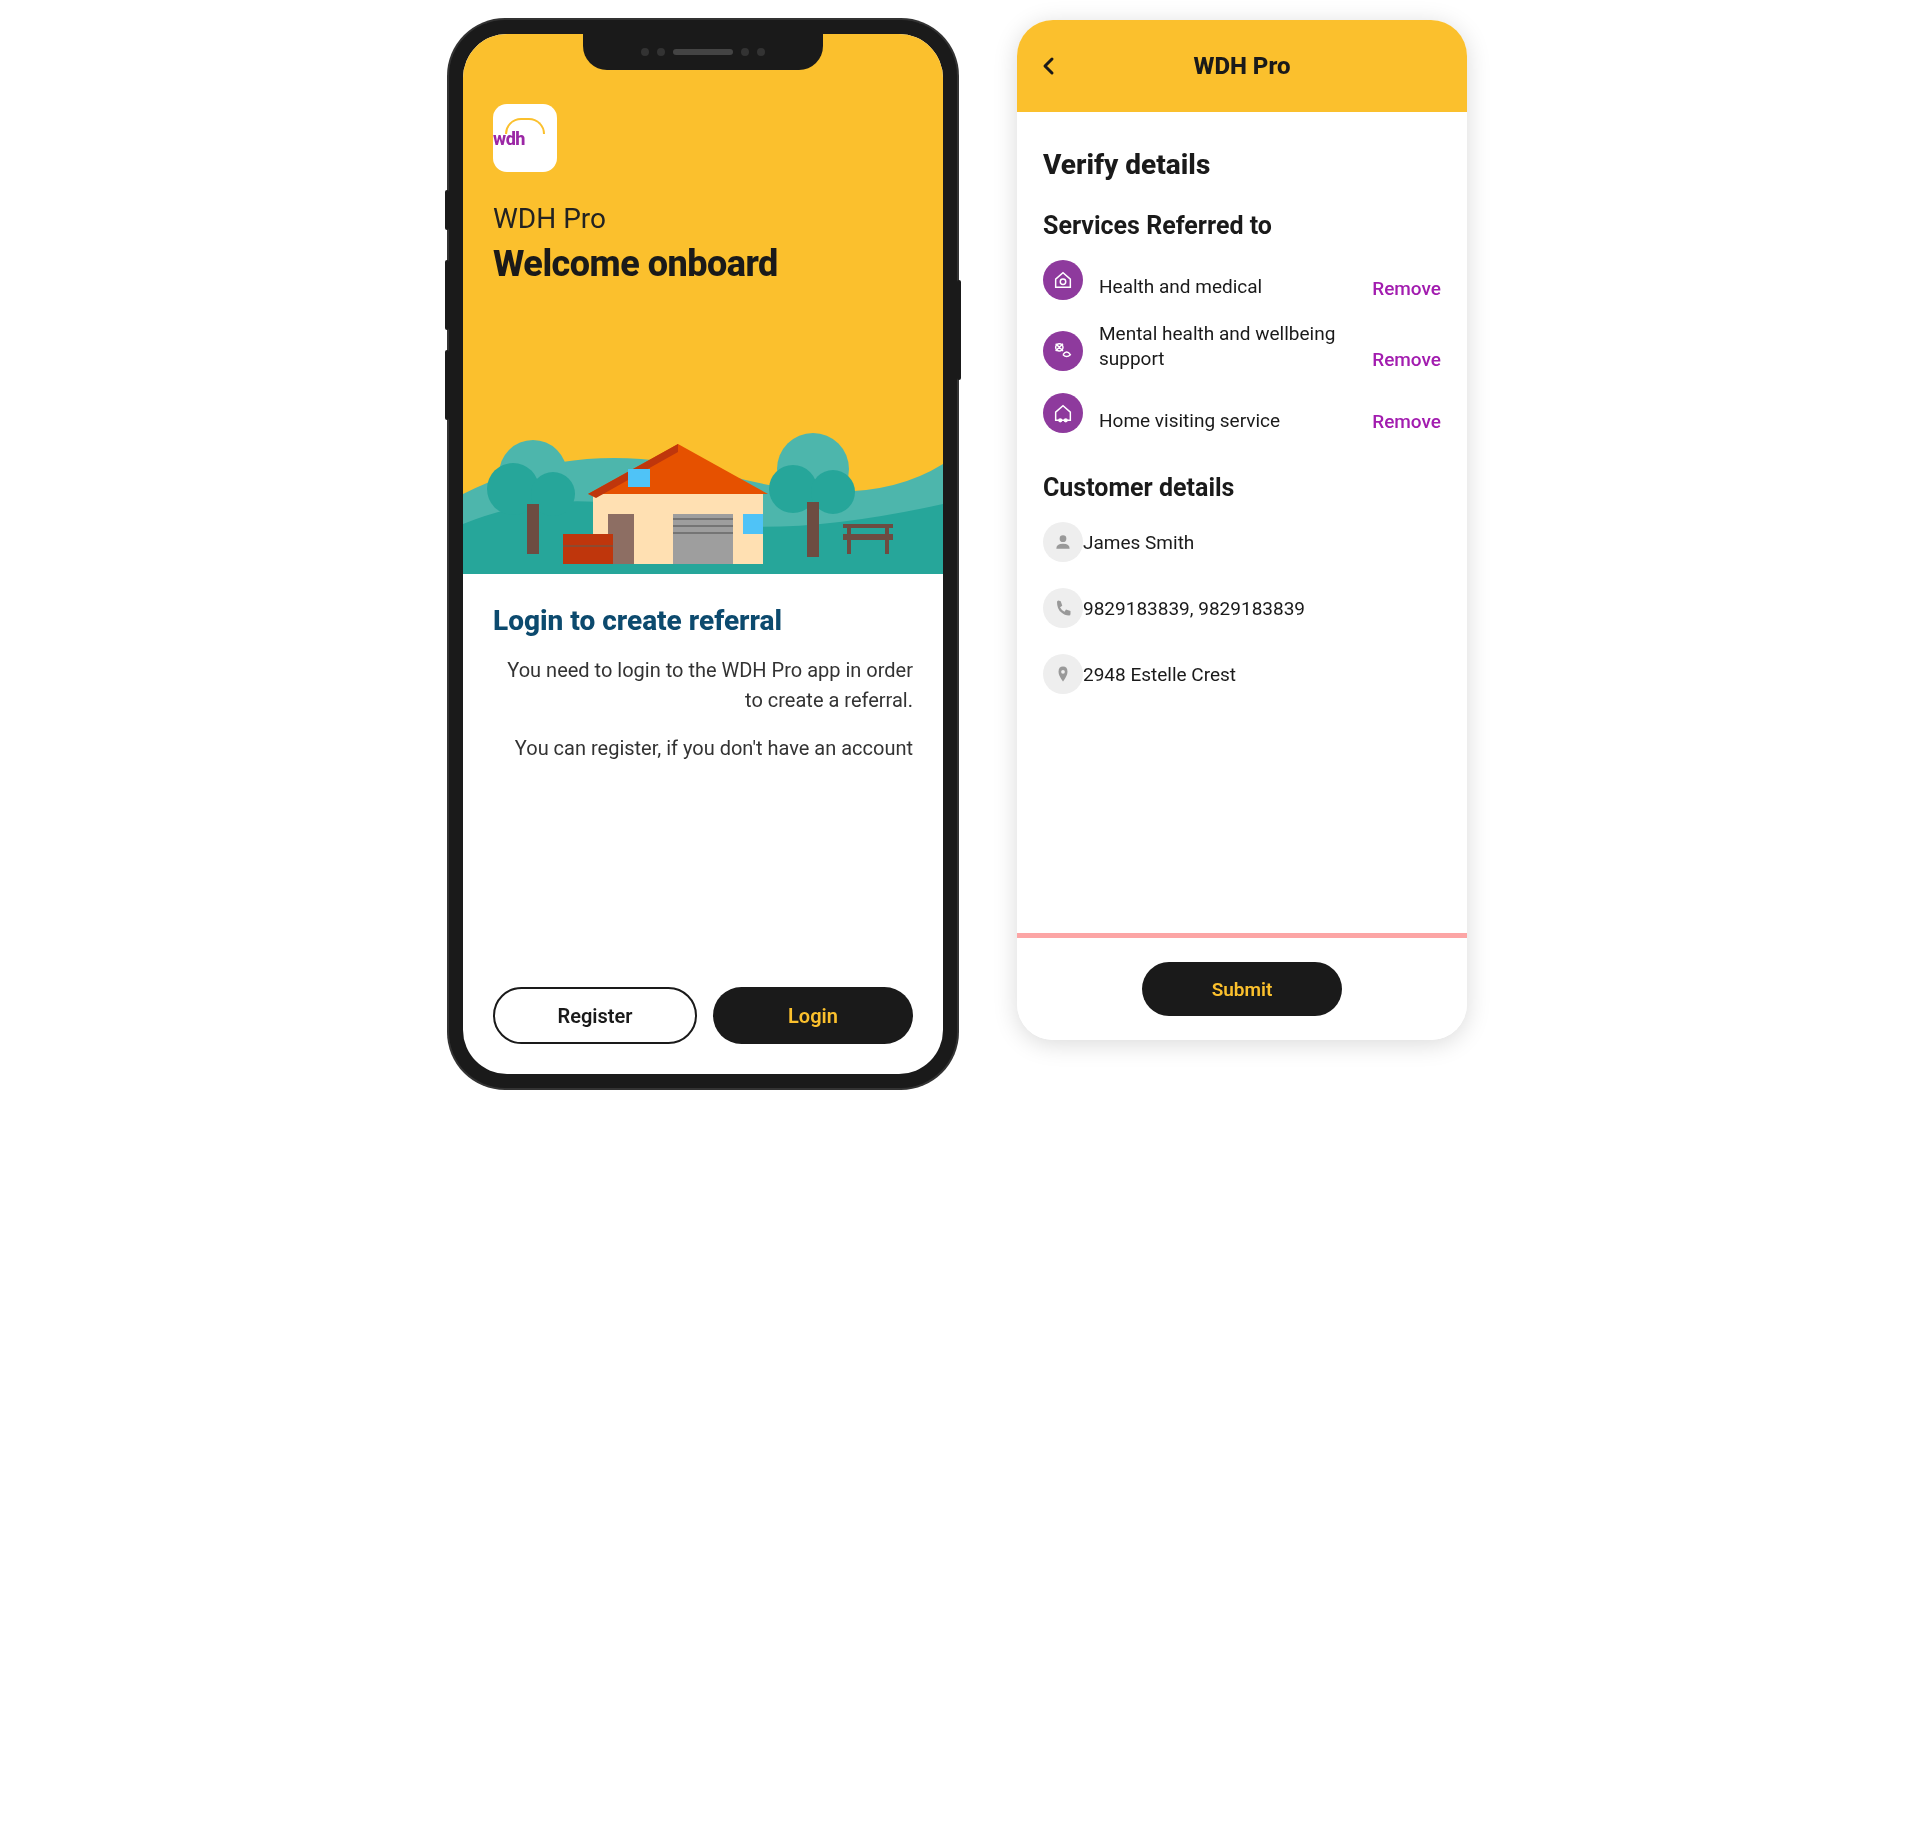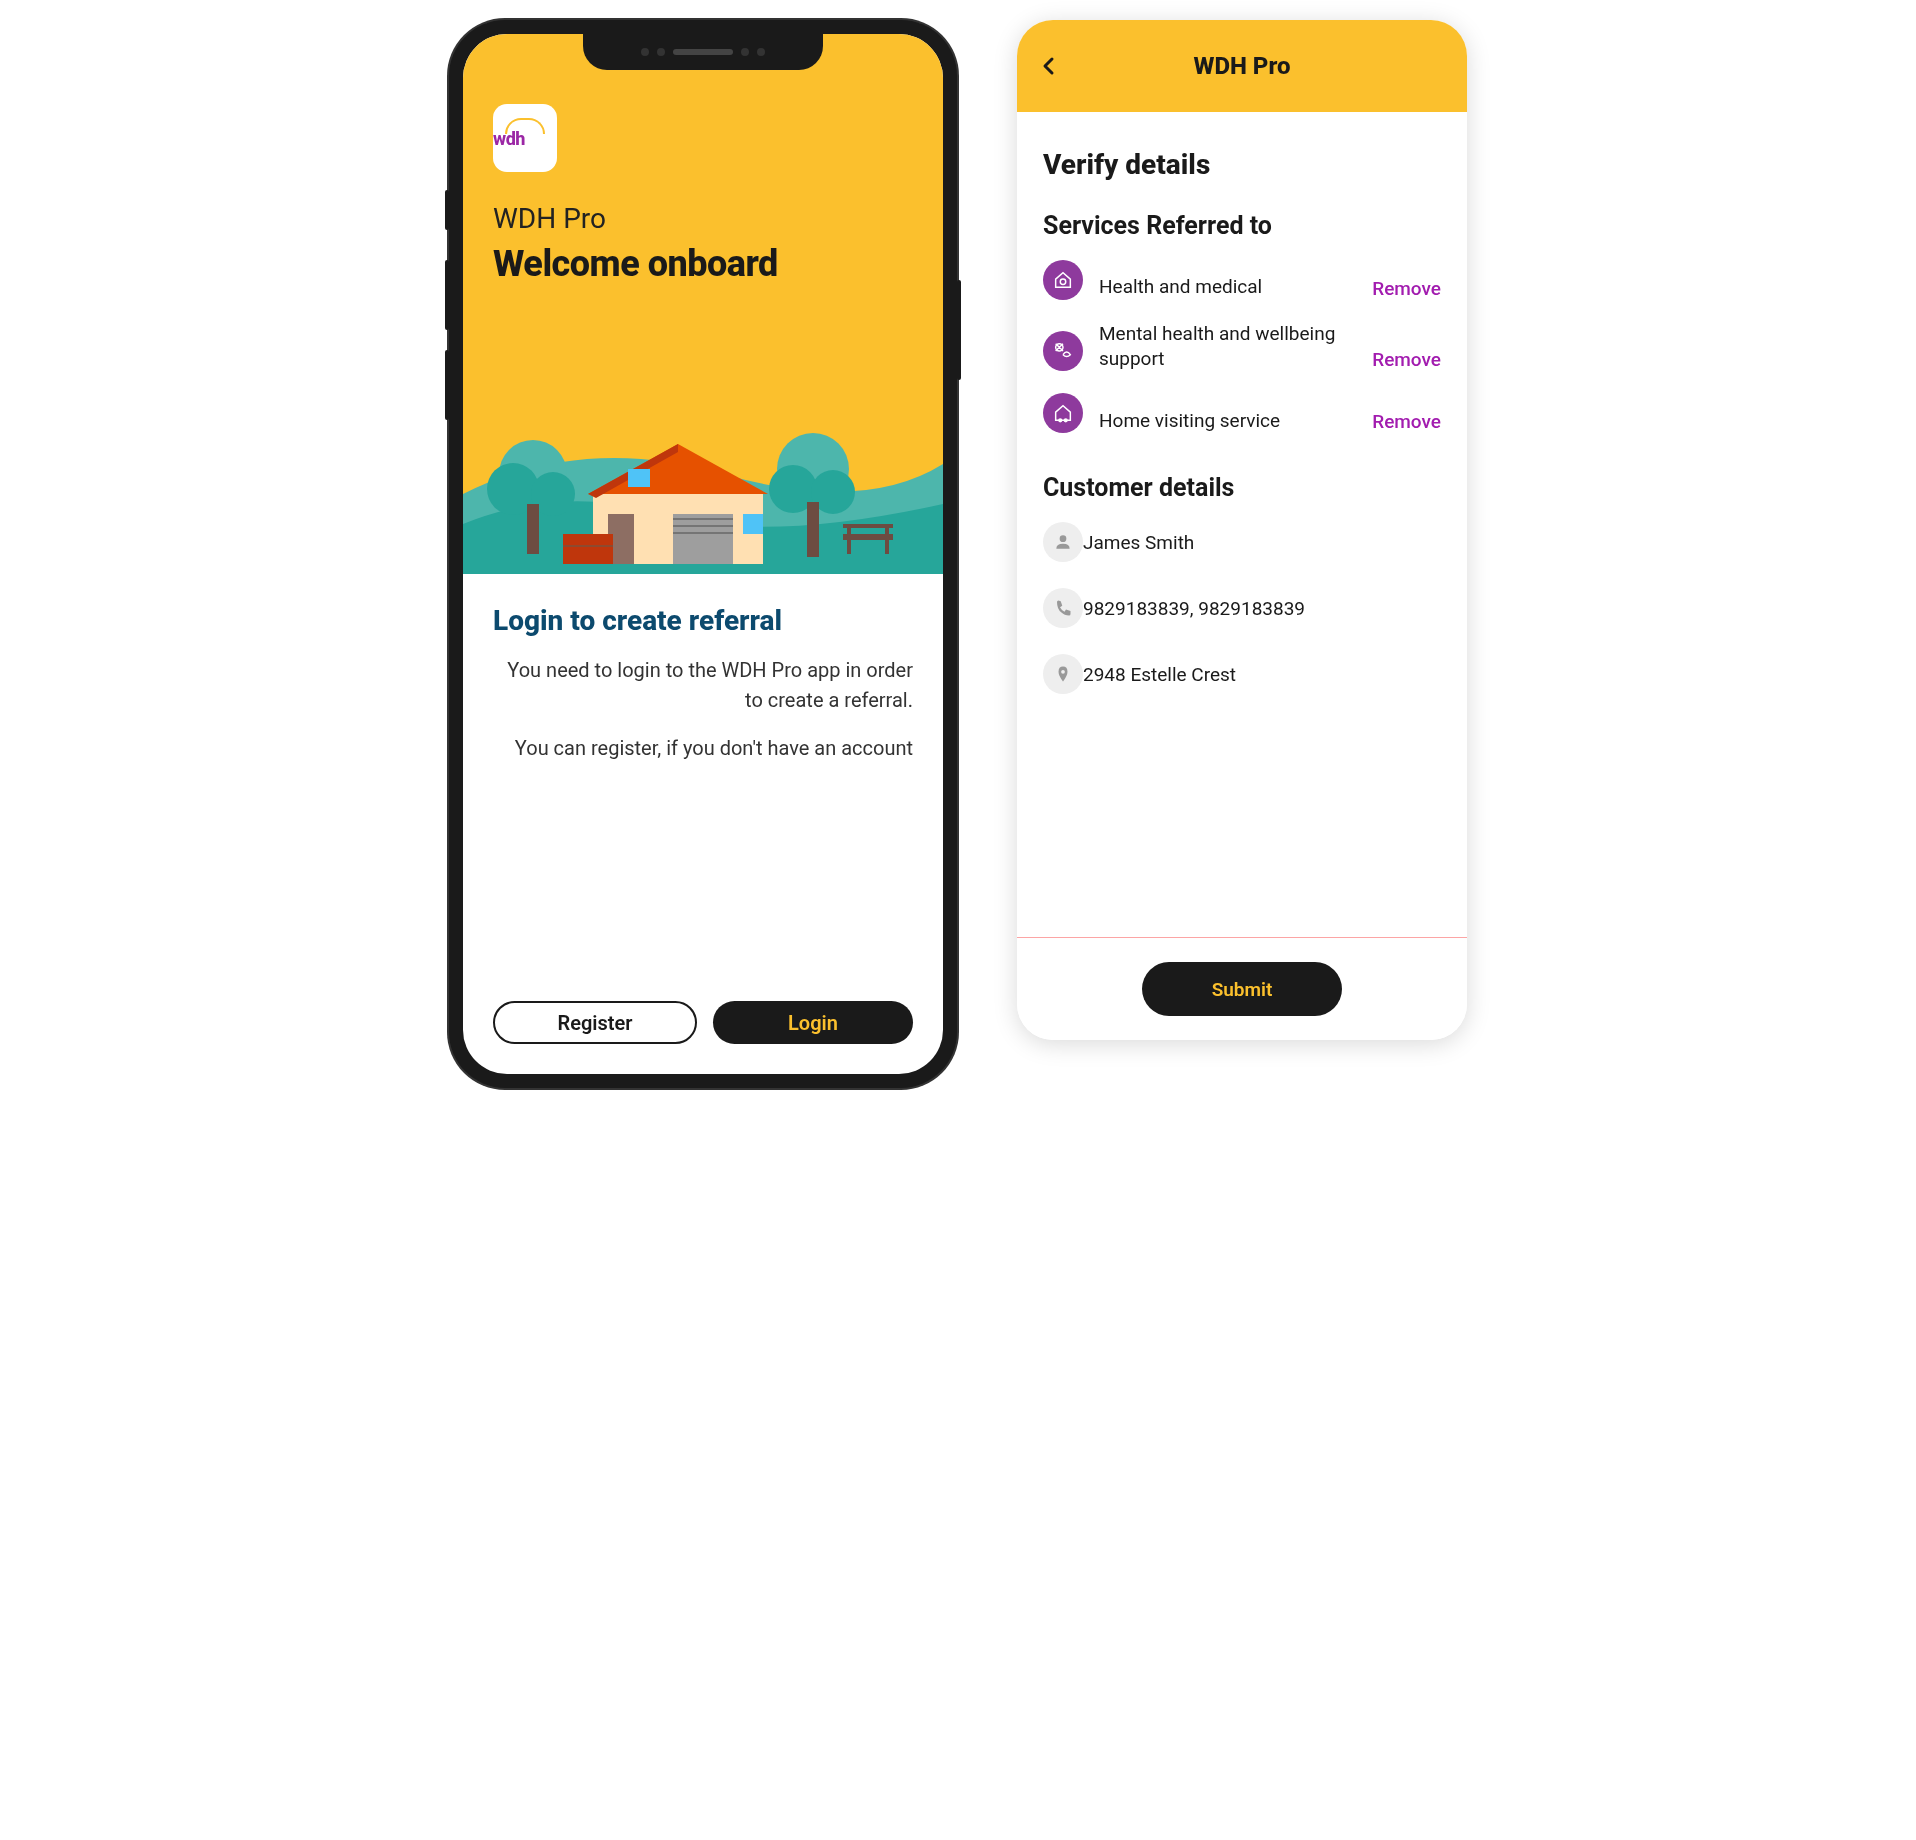--- a/index.html
+++ b/index.html
@@ -116,21 +116,21 @@
       text-align: right;
     }
     .button-row {
       position: absolute;
       bottom: 30px; left: 30px; right: 30px;
       display: flex;
       gap: 16px;
     }
     .btn {
       flex: 1;
-      height: 43px;
+      height: 57px;
       border-radius: 29px;
       font-size: 20px;
       font-weight: 600;
       display: flex;
       align-items: center;
       justify-content: center;
       cursor: pointer;
     }
     .btn-outline { background: #fff; border: 2px solid #1a1a1a; color: #1a1a1a; }
     .btn-dark { background: #1a1a1a; color: #fbc02d; border: none; }
@@ -220,21 +220,21 @@
       display: flex;
       align-items: center;
       justify-content: center;
       color: #888;
     }
     .customer-text { font-size: 19px; color: #1a1a1a; }
     .submit-bar {
       position: absolute;
       bottom: 0; left: 0; right: 0;
       padding: 24px;
-      border-top: 1px solid #fca5a5;
+      border-top: 5px solid #fca5a5;
       display: flex;
       justify-content: center;
       background: #fff;
     }
     .btn-submit {
       width: 200px;
       height: 54px;
       background: #1a1a1a;
       color: #fbc02d;
       border-radius: 27px;

